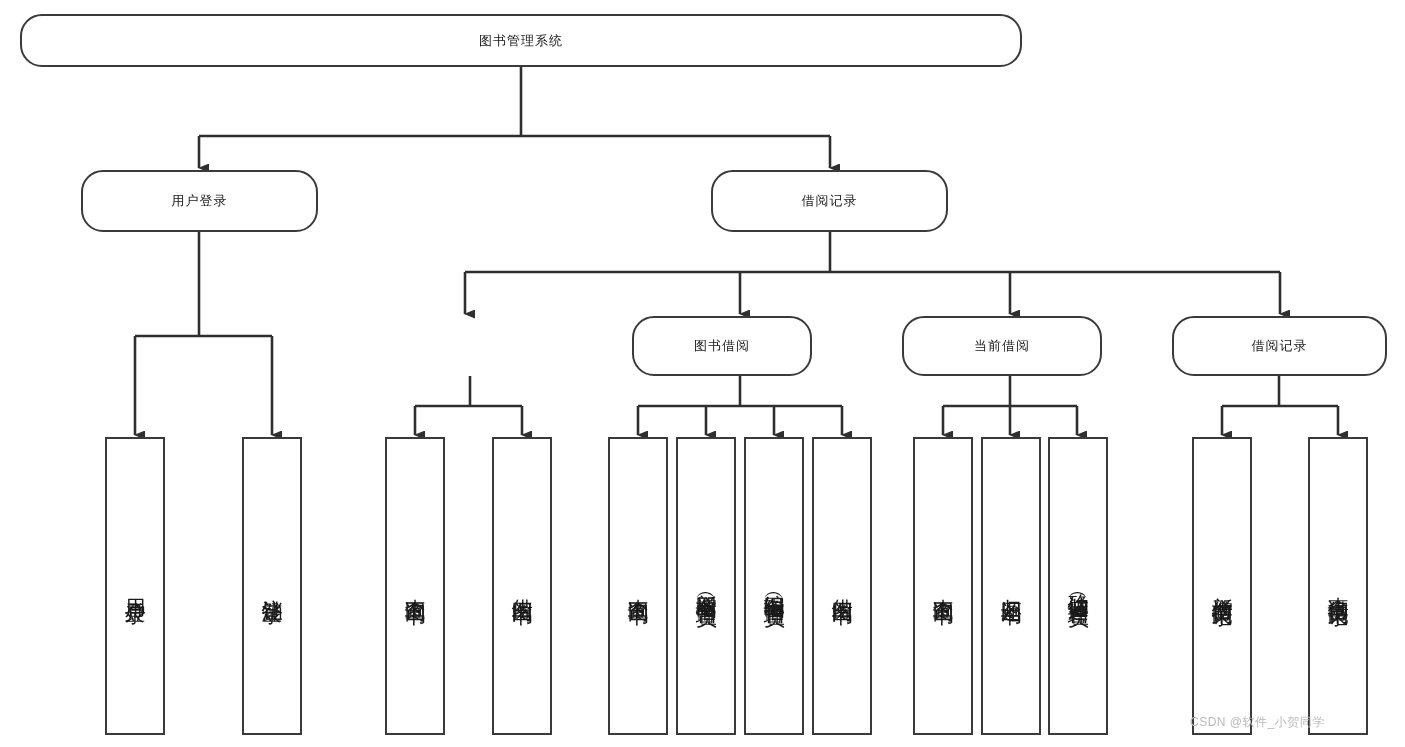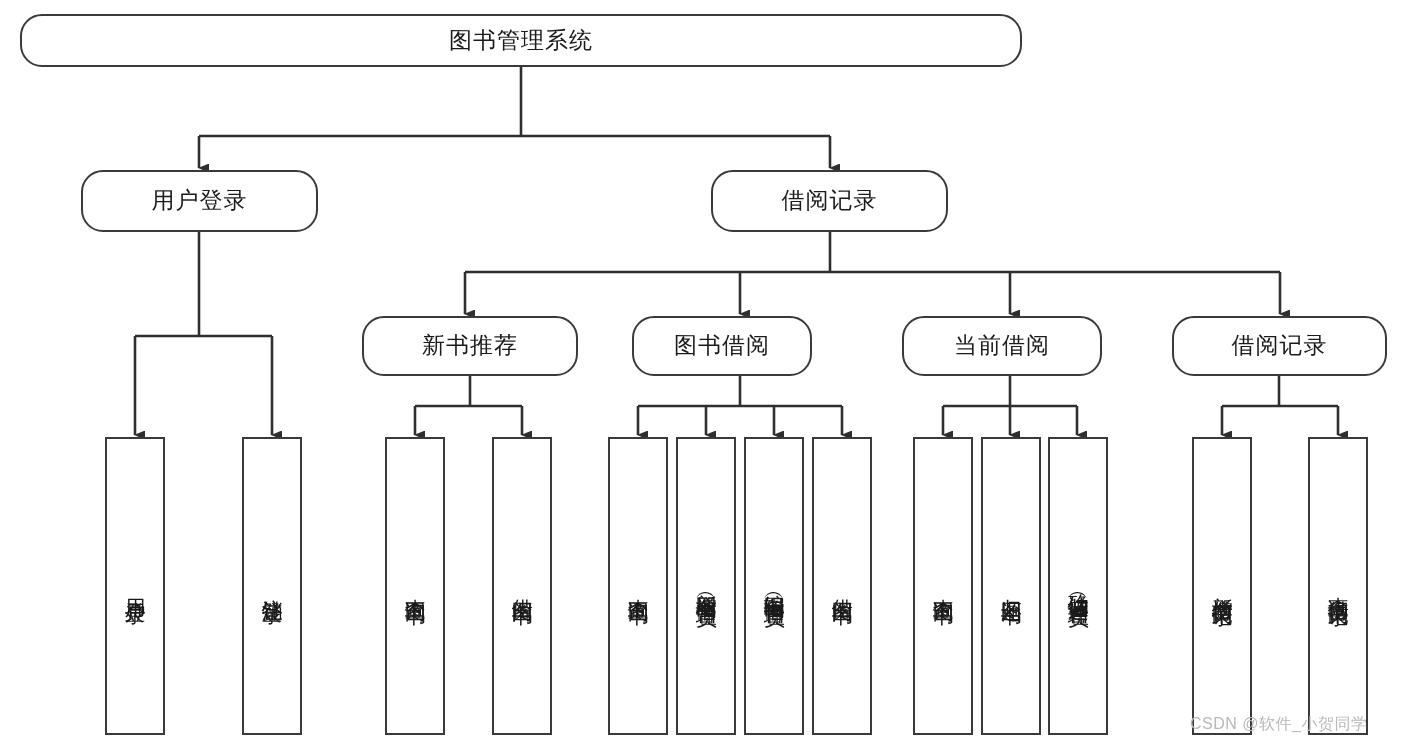--- a/index.html
+++ b/index.html
@@ -31,21 +31,21 @@
     position: absolute;
     box-sizing: border-box;
     background: #ffffff;
     border: 2px solid #3a3a3a;
     display: flex;
     align-items: center;
     justify-content: center;
     color: #1a1a1a;
   }
   .node.horizontal {
-    font-size: 23px;
+    font-size: 13px;
     line-height: 1.2;
     letter-spacing: 1px;
     border-radius: 22px;
   }
   .node.vertical {
     writing-mode: vertical-rl;
     text-orientation: upright;
     font-size: 21px;
     line-height: 1.25;
     letter-spacing: 2px;
@@ -56,21 +56,21 @@
     text-orientation: upright;
     white-space: nowrap;
   }
   .root-node {
     font-size: 22px;
   }
   #watermark {
     position: absolute;
     left: 1190px;
     top: 714px;
-    font-size: 16px;
+    font-size: 12px;
     color: #b9b9b9;
     white-space: nowrap;
     letter-spacing: 0.5px;
   }
 </style>
 </head>
 <body>
 
 <div id="canvas">
 
@@ -130,23 +130,20 @@
   </div>
 
   <div class="node horizontal" style="left:81px; top:170px; width:237px; height:62px;">
     <span>用户登录</span>
   </div>
 
   <div class="node horizontal" style="left:711px; top:170px; width:237px; height:62px;">
     <span>借阅记录</span>
   </div>
 
-  <div class="node horizontal" style="left:362px; top:316px; width:216px; height:60px;">
-    <span>新书推荐</span>
-  </div>
 
   <div class="node horizontal" style="left:632px; top:316px; width:180px; height:60px;">
     <span>图书借阅</span>
   </div>
 
   <div class="node horizontal" style="left:902px; top:316px; width:200px; height:60px;">
     <span>当前借阅</span>
   </div>
 
   <div class="node horizontal" style="left:1172px; top:316px; width:215px; height:60px;">

